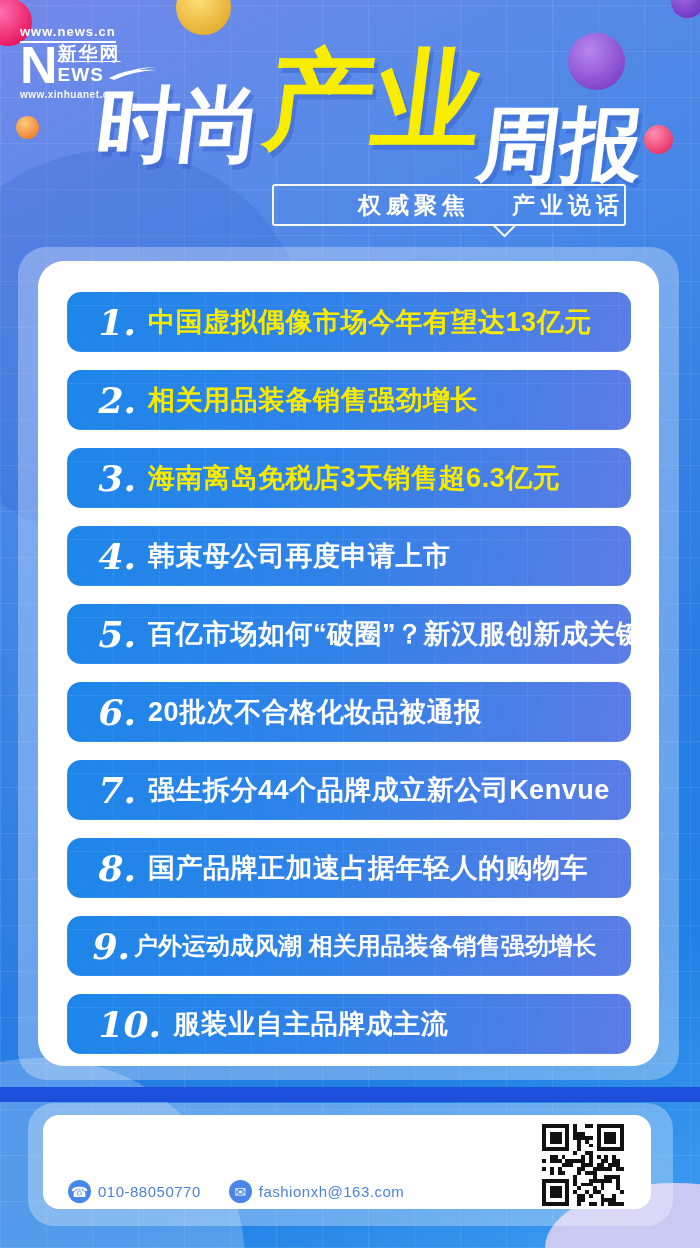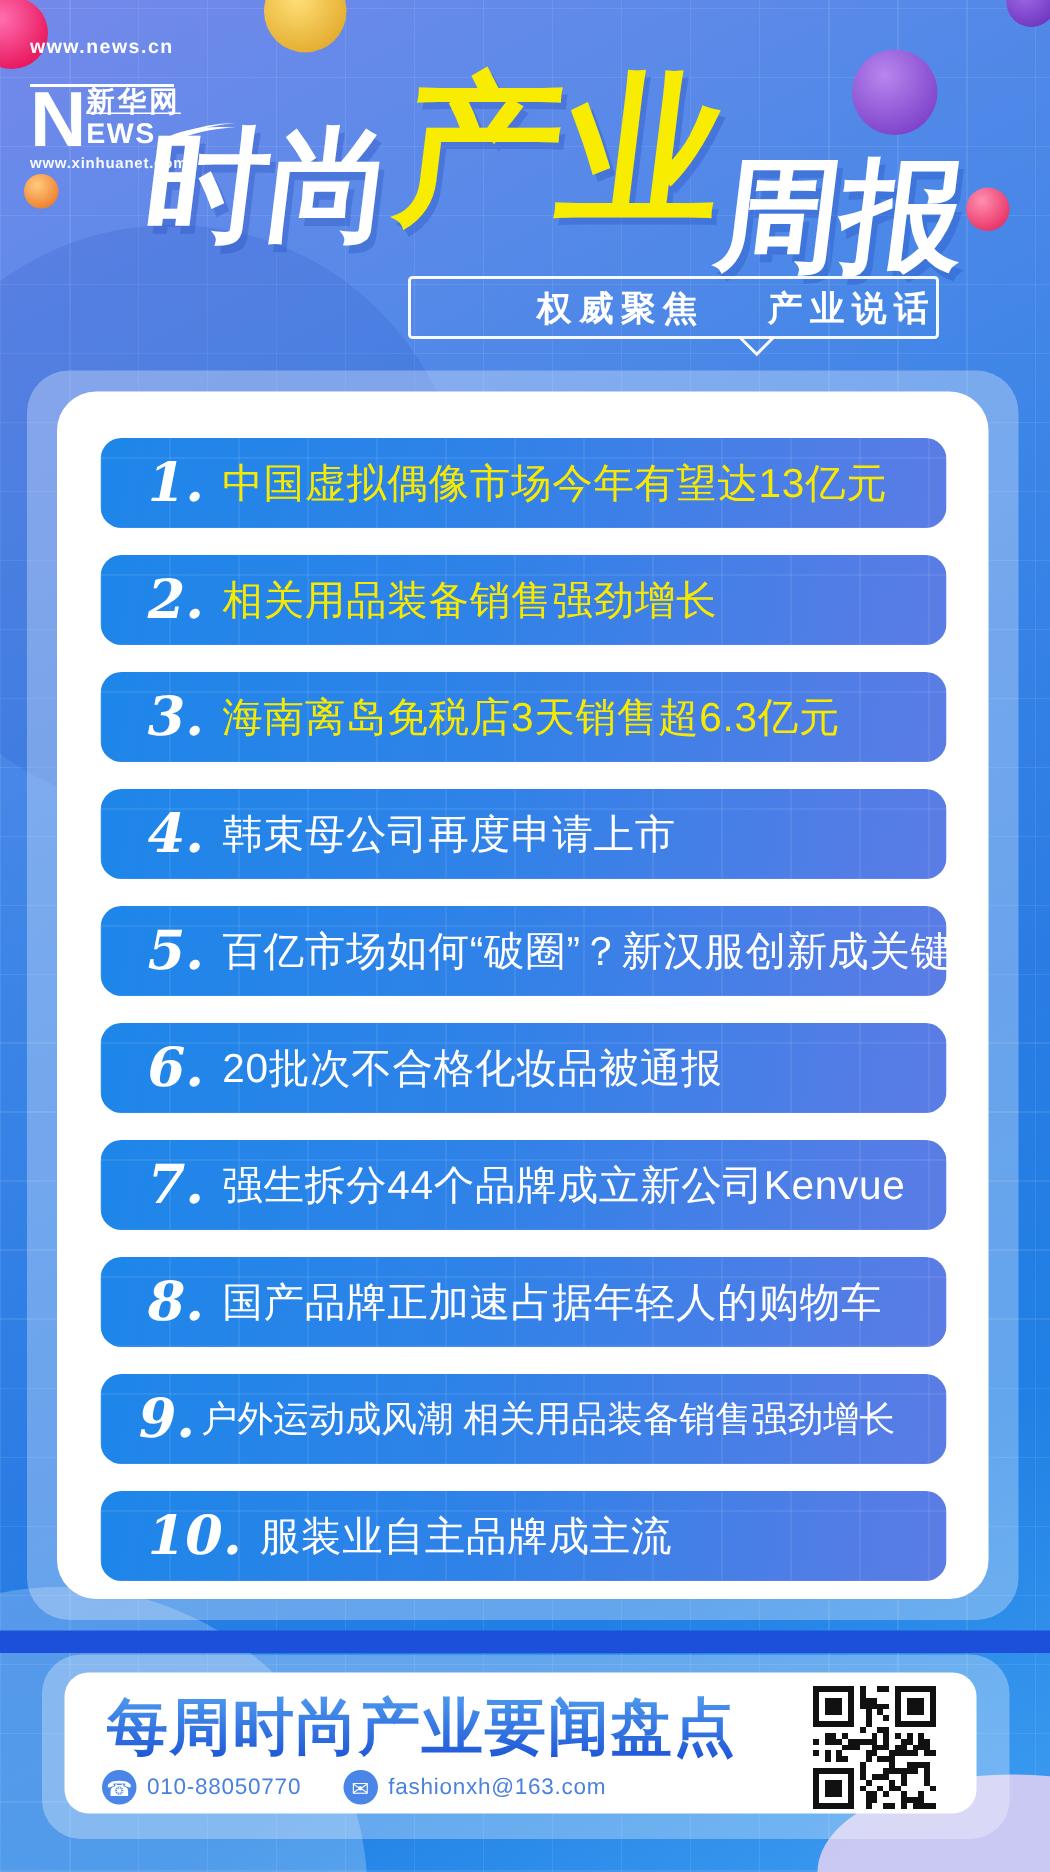--- a/index.html
+++ b/index.html
@@ -21,21 +21,21 @@
   .ball-pink{left:644px;top:125px;width:29px;height:29px;background:radial-gradient(circle at 36% 30%,#ff8fae,#e82e64 82%);}
   .big-dark-circle{position:absolute;left:-80px;top:150px;width:390px;height:390px;border-radius:50%;background:rgba(28,72,195,0.16);}
   .ribbon{position:absolute;left:-42px;top:998px;width:62px;height:300px;transform:rotate(35deg);transform-origin:top left;
     background:linear-gradient(180deg,rgba(208,203,248,0.9),rgba(208,203,248,0));border-radius:30px;}
   .arc-bottom-left{position:absolute;left:-165px;top:1058px;width:410px;height:410px;border-radius:50%;background:rgba(255,255,255,0.22);}
   .lavender-blob{position:absolute;left:545px;top:1183px;width:260px;height:130px;border-radius:50%;background:rgba(209,203,243,0.95);}
   .dark-band{position:absolute;left:0;top:1087px;width:700px;height:15px;background:#1c50da;}
 
   
   .logo{position:absolute;left:20px;top:22px;color:#fff;z-index:5;}
-  .logo .url1{font-size:13px;font-weight:bold;letter-spacing:1px;border-bottom:2px solid #fff;padding-bottom:18px;display:inline-block;}
+  .logo .url1{font-size:13px;font-weight:bold;letter-spacing:1px;border-bottom:2px solid #fff;padding-bottom:2px;display:inline-block;}
   .logo-row{display:flex;align-items:flex-start;margin-top:1px;}
   .logo-n{font-size:52px;font-weight:bold;line-height:0.82;letter-spacing:-2px;}
   .logo-col{margin-left:2px;}
   .logo-cn{font-size:19px;font-weight:bold;letter-spacing:2px;line-height:1.1;text-decoration:underline;}
   .logo-ews{font-size:19px;font-weight:bold;line-height:1;letter-spacing:1px;display:flex;align-items:center;}
   .logo-url2{font-size:10px;letter-spacing:0.5px;margin-top:2px;opacity:0.95;font-weight:bold;}
 
   
   .title{position:absolute;left:98px;top:52px;display:flex;align-items:flex-start;z-index:4;transform:skewX(-7deg);white-space:nowrap;}
   .title .t-white{font-size:82px;font-weight:900;color:#fff;line-height:1;text-shadow:4px 5px 0 rgba(34,74,185,0.30);}
@@ -53,21 +53,21 @@
   
   .glass-main{position:absolute;left:18px;top:247px;width:661px;height:833px;border-radius:28px;background:rgba(255,255,255,0.30);}
   .white-main{position:absolute;left:38px;top:261px;width:621px;height:805px;border-radius:26px;background:#ffffff;}
   .news-list{position:absolute;left:38px;top:261px;width:621px;padding-top:31px;display:flex;flex-direction:column;gap:18px;align-items:center;}
   .news-card{width:564px;height:60px;border-radius:14px;display:flex;align-items:center;padding-left:32px;box-sizing:border-box;
     background:
       repeating-linear-gradient(90deg, rgba(255,255,255,0.07) 0 1px, rgba(255,255,255,0) 1px 46px),
       repeating-linear-gradient(0deg, rgba(255,255,255,0.07) 0 1px, rgba(255,255,255,0) 1px 46px),
       linear-gradient(100deg,#1e86e9 0%,#2f82e8 45%,#5b7ce5 100%);}
   .news-card .num{font-family:"DejaVu Serif",serif;font-style:italic;font-weight:bold;font-size:36px;color:#fff;margin-right:12px;line-height:1;}
-  .news-card .txt{font-size:27px;font-weight:normal;color:#ffffff;white-space:nowrap;letter-spacing:0.5px;}
+  .news-card .txt{font-size:27px;font-weight:bold;color:#ffffff;white-space:nowrap;letter-spacing:0.5px;}
   .news-card.highlight .txt{color:#f8e900;}
   .news-card.tight{padding-left:26px;}
   .news-card.tight .num{margin-right:4px;}
   .news-card.tight .txt{font-size:24px;letter-spacing:0;}
 
   
   .glass-footer{position:absolute;left:28px;top:1103px;width:645px;height:123px;border-radius:26px;background:rgba(255,255,255,0.30);}
   .white-footer{position:absolute;left:43px;top:1115px;width:608px;height:94px;border-radius:16px;background:#ffffff;}
   .footer-title{position:absolute;left:71px;top:1124px;font-size:41px;font-weight:900;letter-spacing:1px;color:#2f6ee1;white-space:nowrap;}
   @supports (-webkit-background-clip:text){
@@ -169,21 +169,20 @@
         <span class="txt">户外运动成风潮 相关用品装备销售强劲增长</span>
       </div>
       <div class="news-card">
         <span class="num">10.</span>
         <span class="txt">服装业自主品牌成主流</span>
       </div>
     </div>
 
   <div class="glass-footer"></div>
   <div class="white-footer"></div>
-  <div class="footer-title">每周时尚产业要闻盘点</div>
   <div class="contact">
     <div class="entry">
       <span class="cicon">☎</span>
       <span class="ctext">010-88050770</span>
     </div>
     <div class="entry">
       <span class="cicon">✉</span>
       <span class="ctext">fashionxh@163.com</span>
     </div>
   </div>

